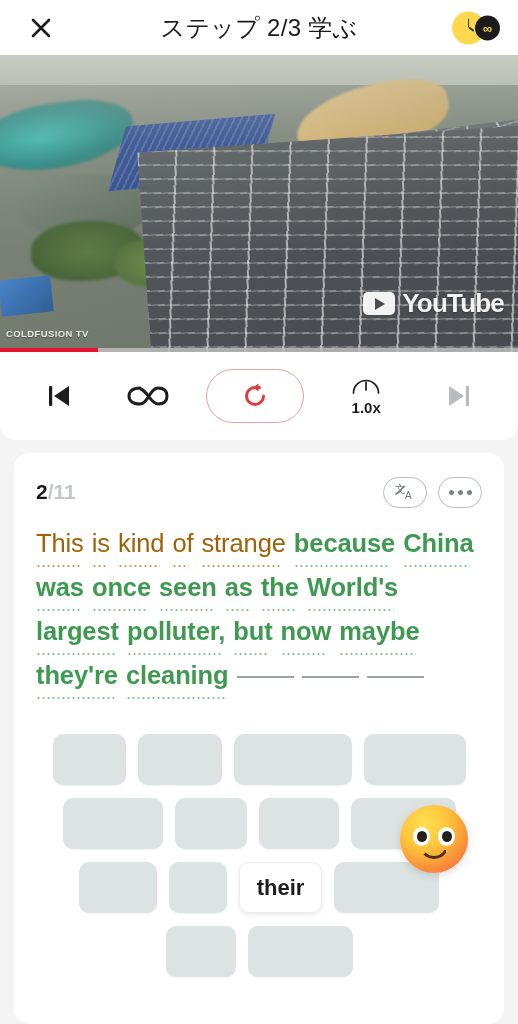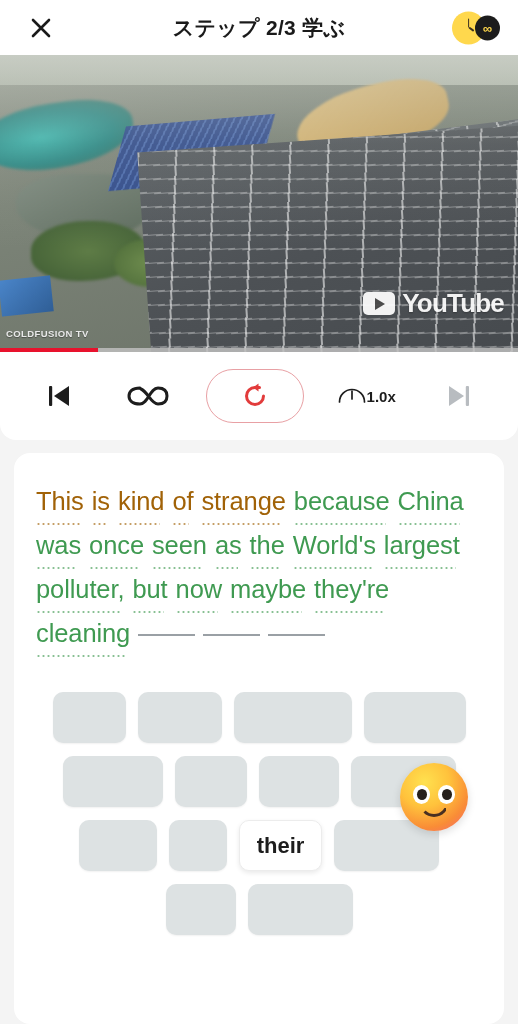--- a/index.html
+++ b/index.html
@@ -31,22 +31,22 @@
     left: 26px; top: 50%;
     transform: translateY(-50%);
     width: 30px; height: 30px;
     display: flex; align-items: center; justify-content: center;
     cursor: pointer;
   }
   .close-btn svg { display:block; }
   .header-title {
     width: 100%;
     text-align: center;
-    font-size: 21px;
-    font-weight: 700;
+    font-size: 24px;
+    font-weight: 400;
     color: #1a1a1a;
     letter-spacing: 0.3px;
   }
   .header-badges {
     position: absolute;
     right: 18px; top: 50%;
     transform: translateY(-50%);
     display: flex; align-items: center;
   }
   .badge-clock {
@@ -244,21 +244,21 @@
     width: 62px;
     height: 52px;
   }
   .ctrl-replay {
     width: 98px; height: 54px;
     border: 1.7px solid #e8a0a4;
     border-radius: 27px;
     background:#fff;
   }
   .ctrl-speed {
-    flex-direction: row;
+    flex-direction: column;
     width: 70px;
   }
   .speed-label {
     font-size: 15px;
     font-weight: 700;
     color: #1d1d1d;
     margin-top: 1px;
   }
 
   
@@ -310,21 +310,21 @@
     content:"";
     position:absolute;
     left:0; right: 4px; bottom: 1px;
     height: 2px;
     background-image: radial-gradient(circle, currentColor 1px, rgba(0,0,0,0) 1.2px);
     background-size: 5px 2px;
     background-repeat: repeat-x;
     opacity: .62;
   }
   .w-dark { color: #a16207; }
-  .w-green { color: #3f9a51; }
+  .w-green { color: #3f9a51; font-weight: bold; }
   .blank {
     display:inline-block;
     width: 57px;
     height: 2px;
     background: #9aa0a5;
     vertical-align: 6px;
     margin-right: 8px;
   }
 
   
@@ -483,20 +483,41 @@
     </div>
     <div class="ctrl">
       <svg width="26" height="28" viewBox="0 0 26 28" aria-hidden="true">
         <path d="M3 4 L18 14 L3 24 Z" fill="#b8bcc0"></path>
         <rect x="19.8" y="4" width="3.2" height="20" fill="#b8bcc0" rx="1"></rect>
       </svg>
     </div>
   </div>
 
   <div class="card">
+    <div class="card-top">
+      <div class="counter">
+        <span>2</span><span class="total">/11</span>
+      </div>
+      <div class="card-actions">
+        <div class="pill-btn">
+          <svg width="22" height="20" viewBox="0 0 22 20" aria-hidden="true">
+            <text x="1" y="11" font-family="DejaVu Sans, sans-serif" font-size="11" fill="#6f767c">文</text>
+            <text x="11" y="17" font-family="Liberation Sans, sans-serif" font-size="10" fill="#6f767c">A</text>
+            <line x1="1.5" y1="12.5" x2="11" y2="4" stroke="#6f767c" stroke-width="1.2"></line>
+          </svg>
+        </div>
+        <div class="pill-btn">
+          <span class="dots">
+              <i></i>
+              <i></i>
+              <i></i>
+            </span>
+        </div>
+      </div>
+    </div>
 
     <div class="sentence" id="sentence"><span class="w w-dark">This</span> <span class="w w-dark">is</span> <span class="w w-dark">kind</span> <span class="w w-dark">of</span> <span class="w w-dark">strange</span> <span class="w w-green">because</span> <span class="w w-green">China</span> <span class="w w-green">was</span> <span class="w w-green">once</span> <span class="w w-green">seen</span> <span class="w w-green">as</span> <span class="w w-green">the</span> <span class="w w-green">World's</span> <span class="w w-green">largest</span> <span class="w w-green">polluter,</span> <span class="w w-green">but</span> <span class="w w-green">now</span> <span class="w w-green">maybe</span> <span class="w w-green">they're</span> <span class="w w-green">cleaning</span> <span class="blank"></span><span class="blank"></span><span class="blank"></span></div>
 
     <div class="bank">
       <div id="bank-rows">
           <div class="bank-row">
             <div class="tile" style="width: 73px;"></div>
             <div class="tile" style="width: 84px;"></div>
             <div class="tile" style="width: 118px;"></div>
             <div class="tile" style="width: 102px;"></div>

